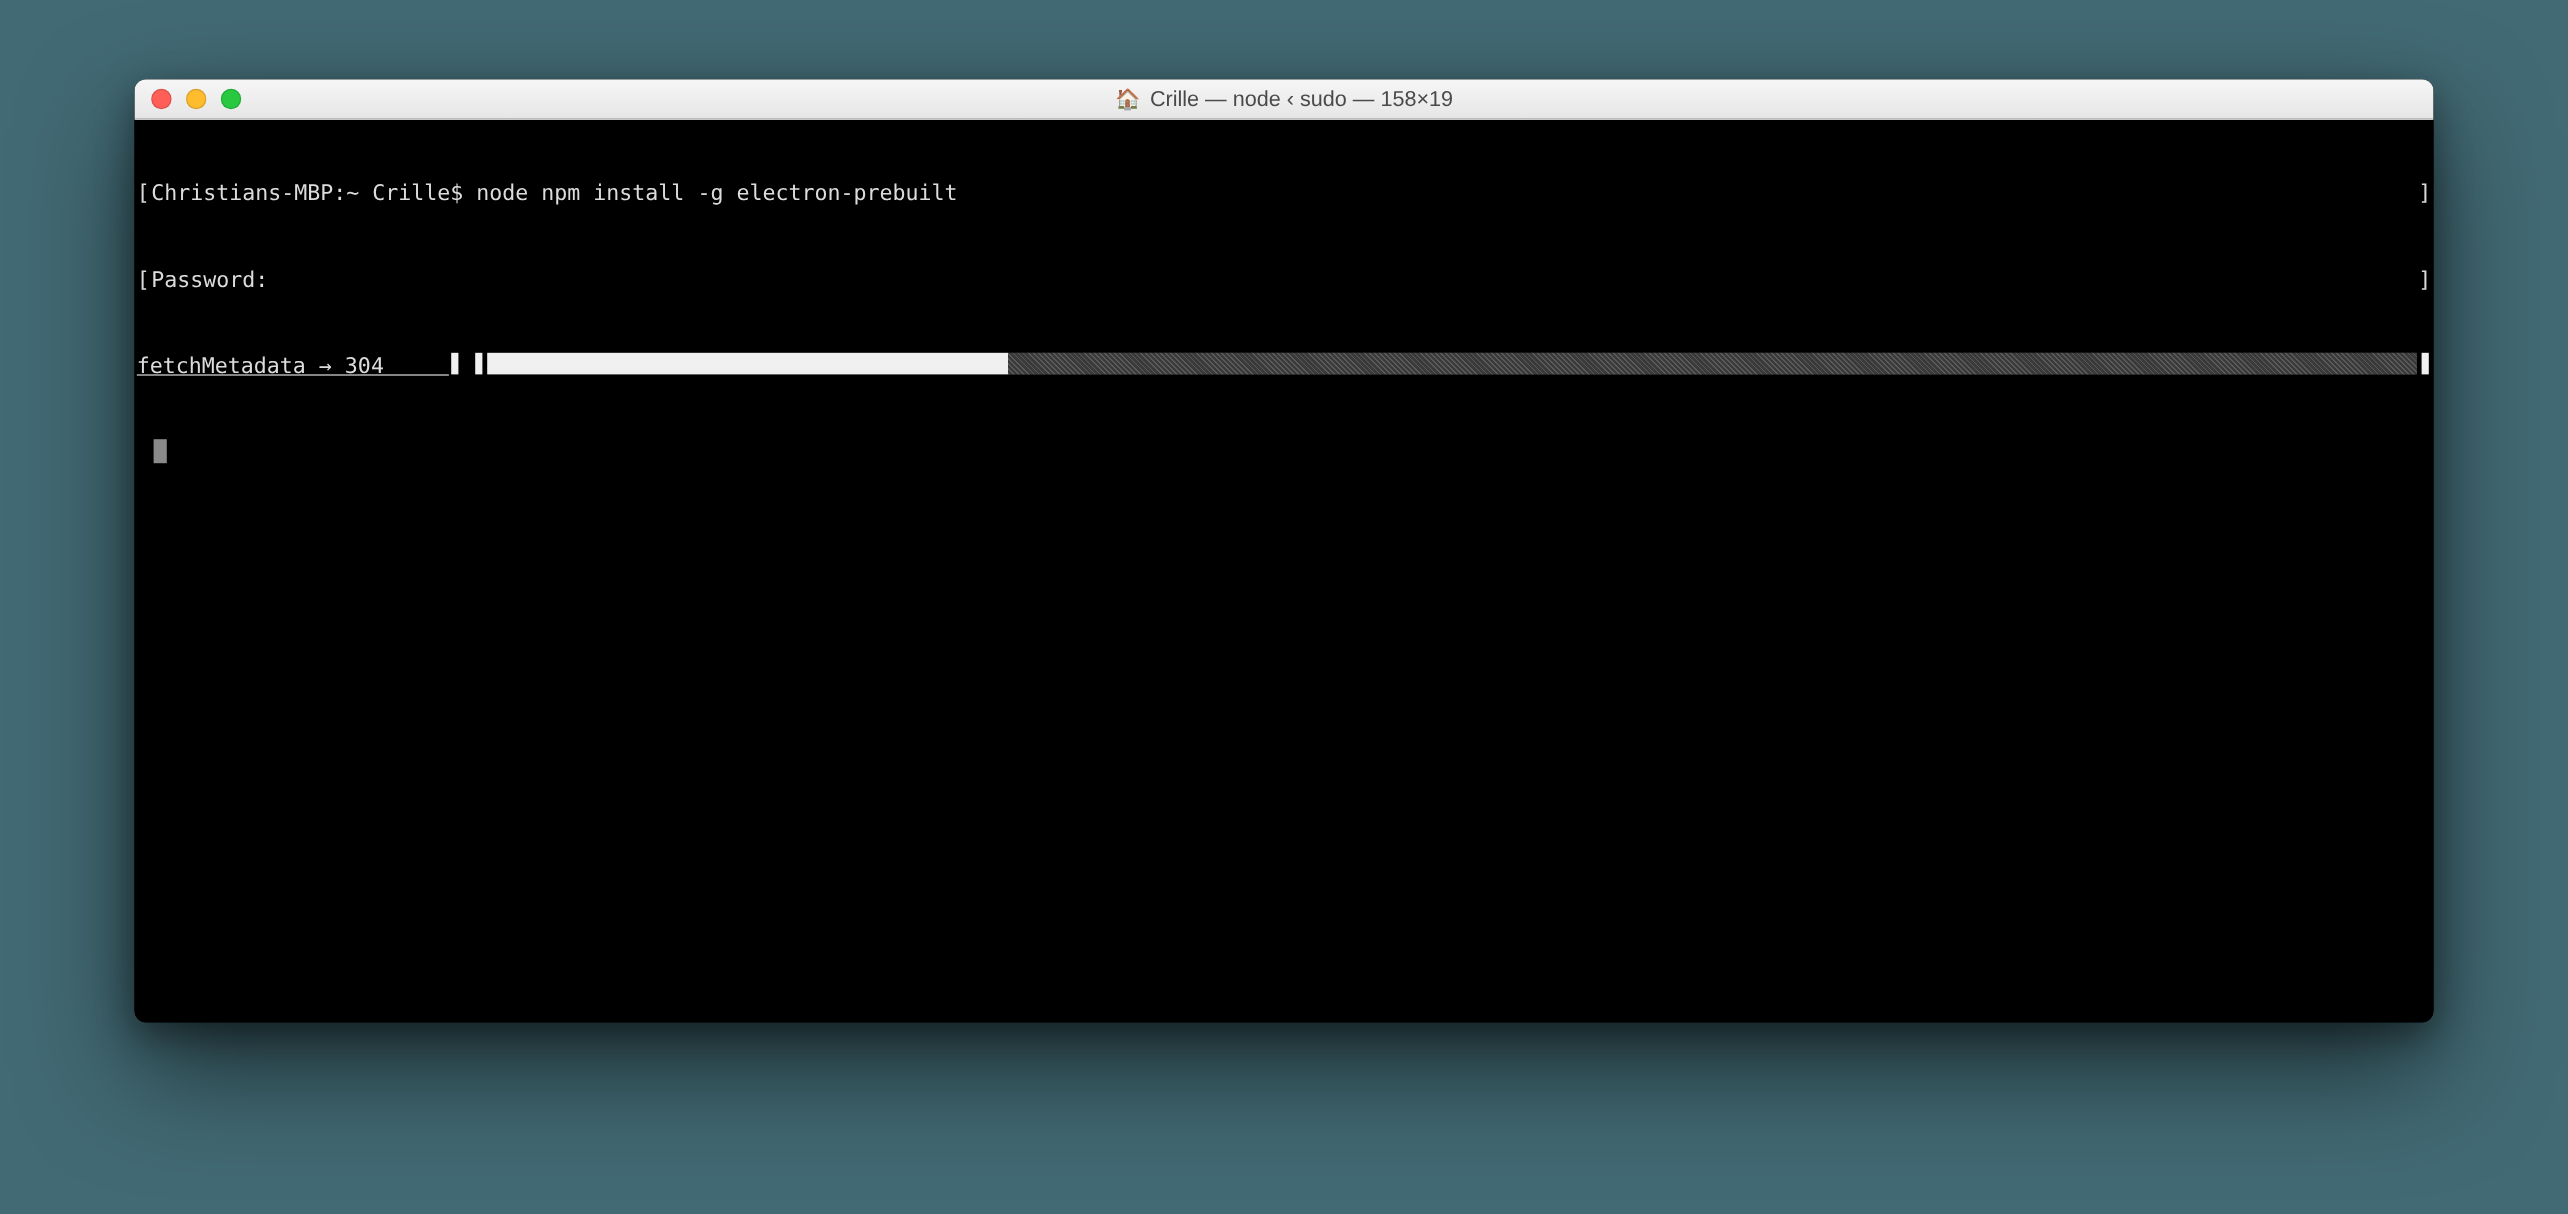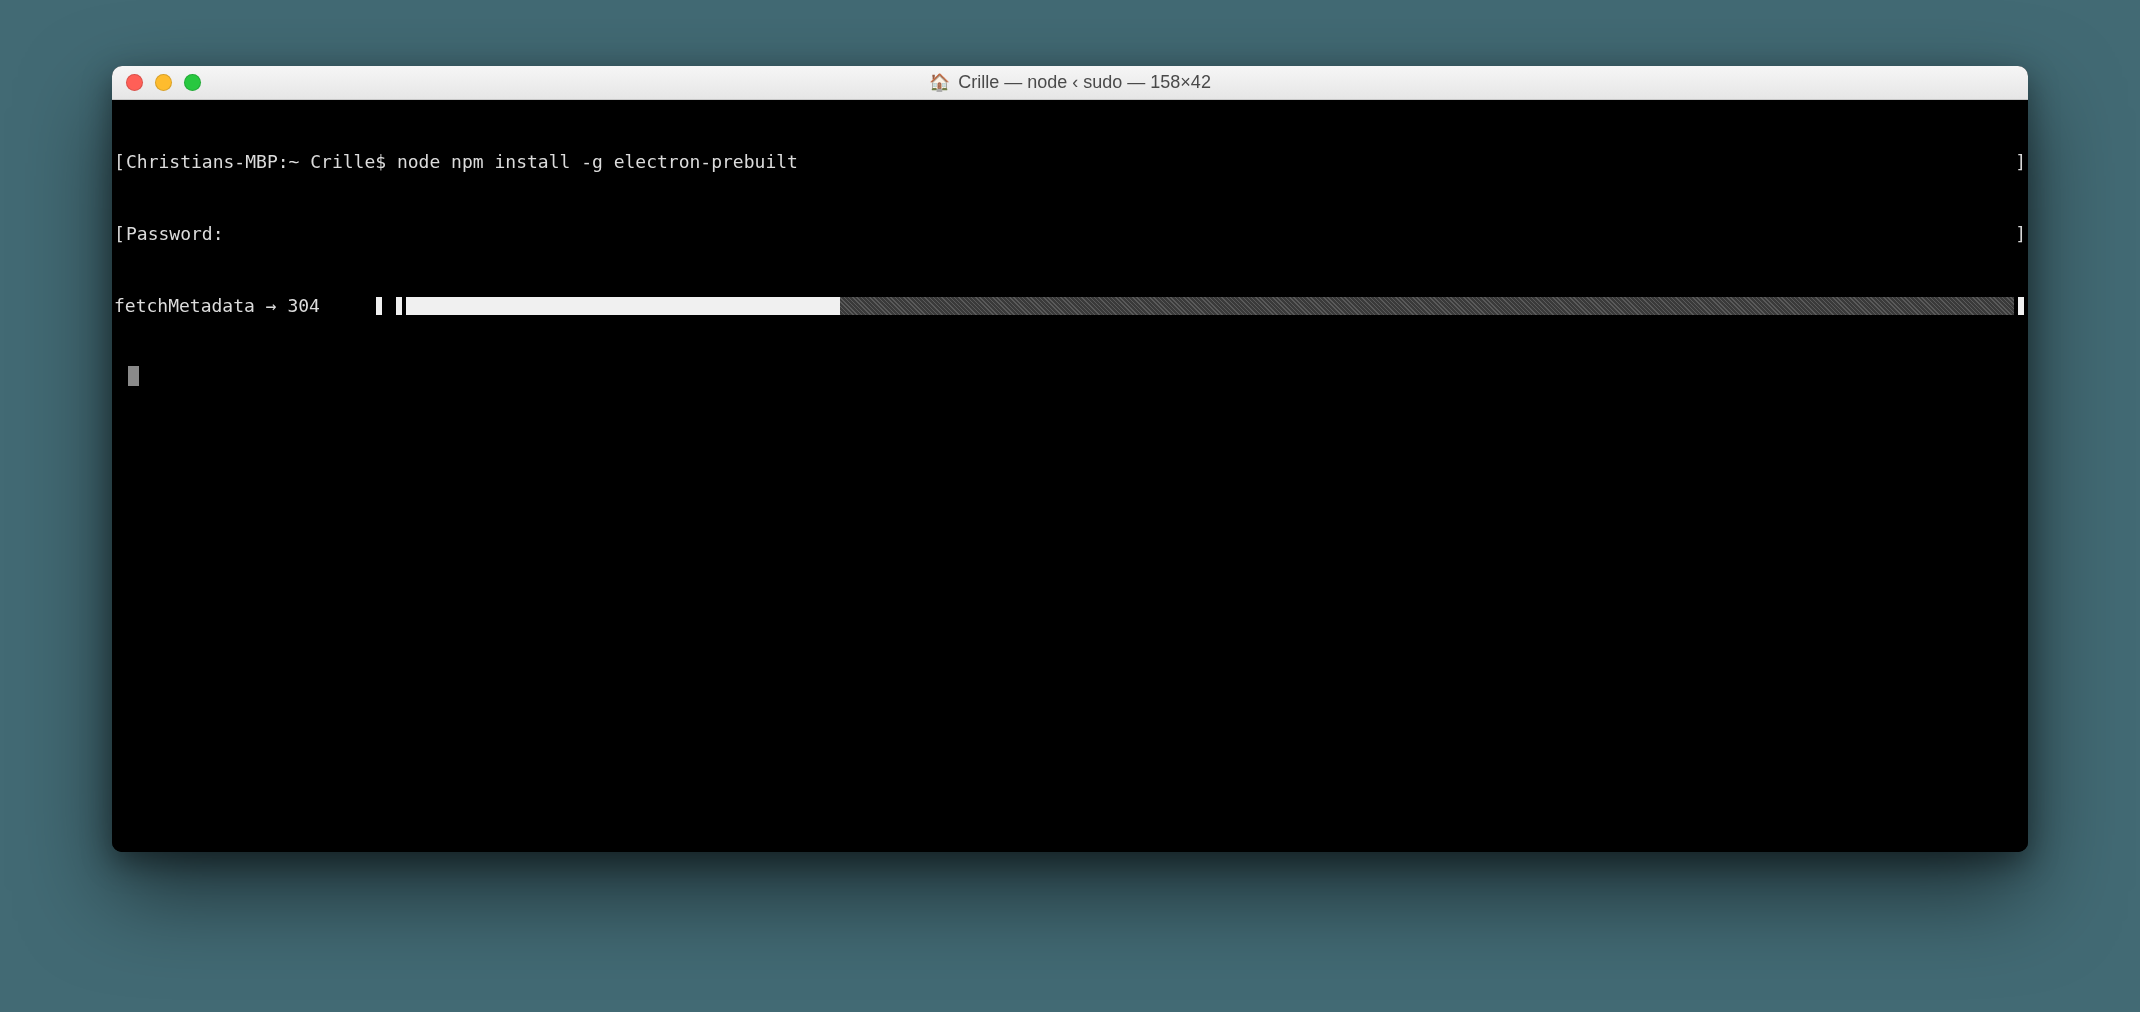--- a/index.html
+++ b/index.html
@@ -82,23 +82,23 @@
     padding: 0 2px;
   }
   .br-left, .br-right {
     color: #d8d8d8;
   }
   .br-left { width: 12px; text-align: left; flex:0 0 auto;}
   .br-right { width: 12px; text-align: right; flex:0 0 auto;}
   .line-content { flex:1 1 auto; }
   .pb-row {
     display: flex;
-    align-items: center;
     padding: 0 2px;
     height: 24px;
+    text-decoration: underline;
   }
   .pb-label { flex:0 0 auto; }
   .pb-cap {
     flex: 0 0 auto;
     display: inline-block;
     width: 6px;
     height: 18px;
     background: #f0f0f0;
     margin: 0 2px;
   }
@@ -132,21 +132,21 @@
 
 <div class="window">
   <div class="titlebar">
     <div class="traffic-lights">
       <div class="tl red"></div>
       <div class="tl yellow"></div>
       <div class="tl green"></div>
     </div>
     <div class="title-center">
       <span class="home-icon">🏠</span>
-      <span>Crille — node ‹ sudo — 158×42</span>
+      <span>Crille — node ‹ sudo — 158×19</span>
     </div>
   </div>
 
   <div class="terminal-body">
     <div class="term-line">
       <span class="br-left">[</span>
       <span class="line-content">Christians-MBP:~ Crille$ node npm install -g electron-prebuilt</span>
       <span class="br-right">]</span>
     </div>
     <div class="term-line">

